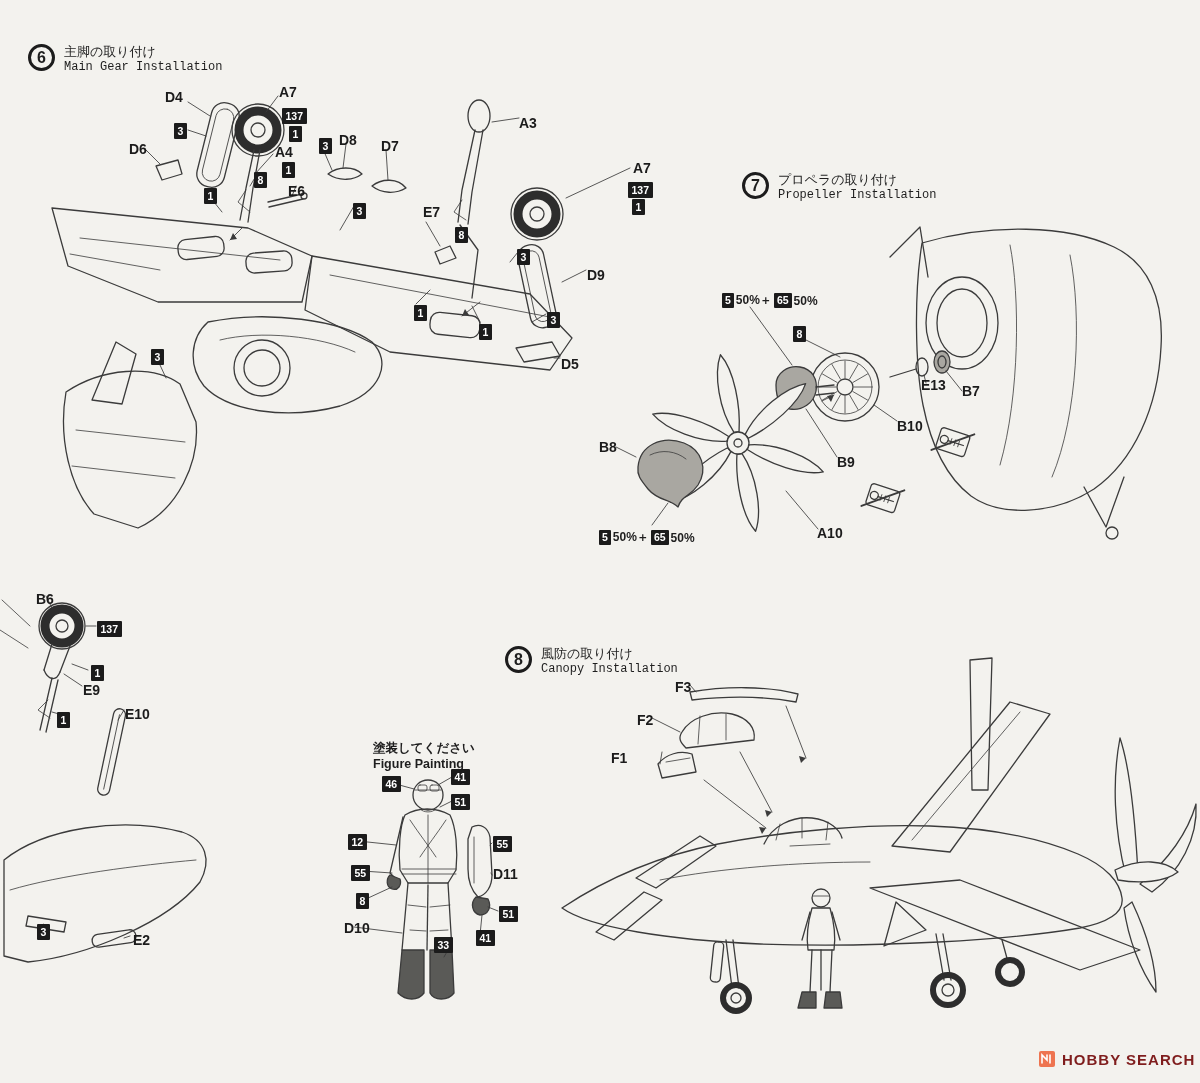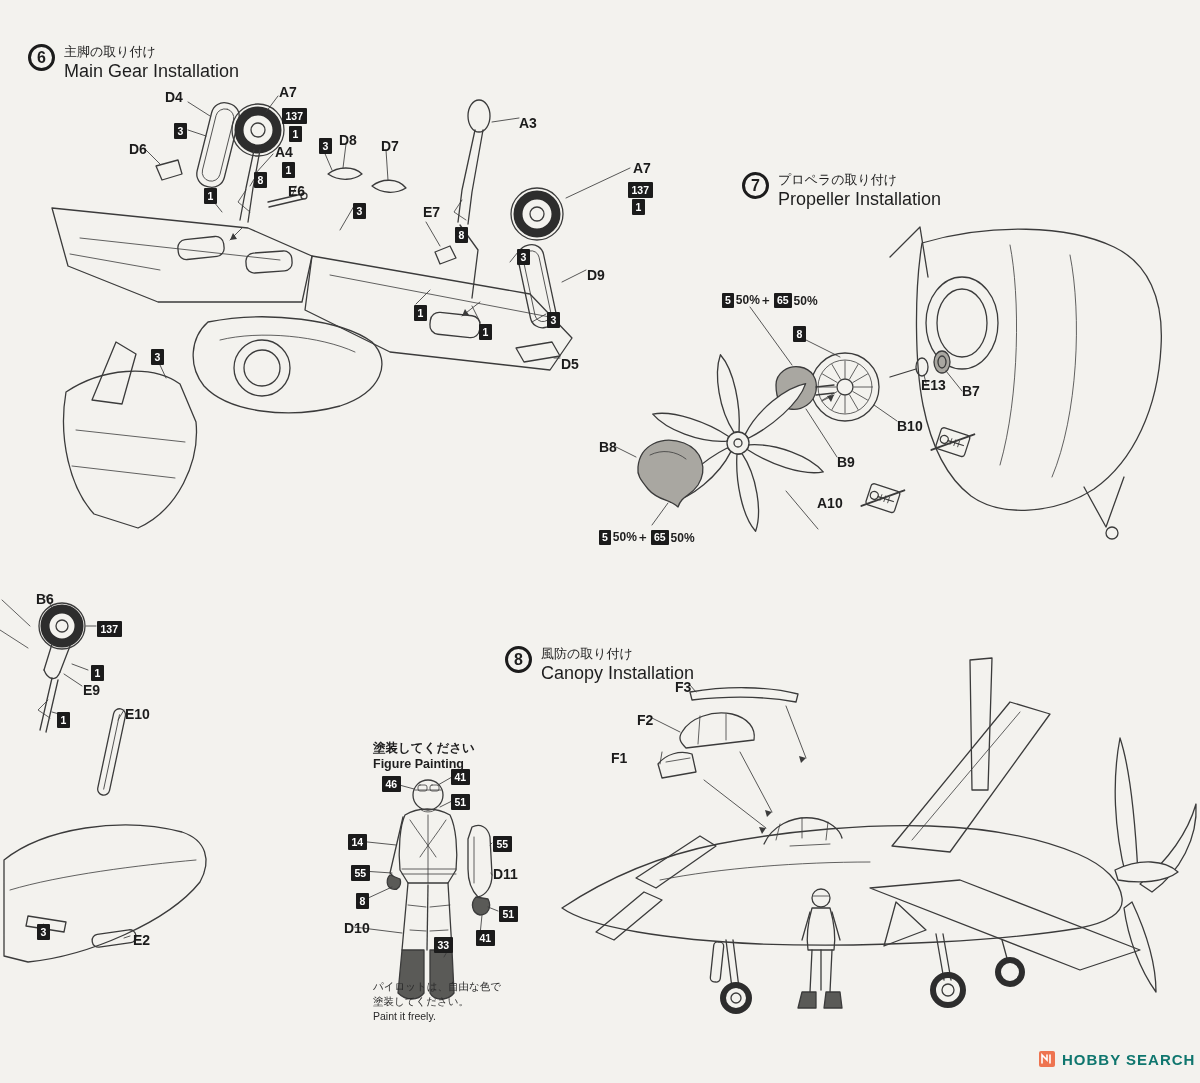--- a/index.html
+++ b/index.html
@@ -9,21 +9,21 @@
     font-family:"Liberation Sans", sans-serif;color:#1e1e1e;
   }
   
   .step-head{position:absolute;display:flex;align-items:flex-start;gap:9px;}
   .badge{
     width:27px;height:27px;border:3px solid #1c1c1c;border-radius:50%;
     display:flex;align-items:center;justify-content:center;
     font-size:16px;font-weight:bold;background:#f3f2ee;box-sizing:border-box;
   }
   .t-ja{font-size:13px;font-weight:normal;line-height:1.25;}
-  .t-en{font-size:18px;line-height:1.25;}
+  .t-en{font-size:12px;line-height:1.25;font-family:Liberation Mono, monospace;}
   
   .part{position:absolute;font-weight:bold;font-size:14px;white-space:nowrap;color:#1b1b1b;}
   .pb{
     position:absolute;background:#1b1b1b;color:#fff;font-weight:bold;
     font-size:10.5px;line-height:1;padding:2.5px 3.5px;white-space:nowrap;border-radius:1px;
   }
   .mix{position:absolute;display:flex;align-items:center;gap:2px;font-weight:bold;font-size:12px;white-space:nowrap;}
   .mix .pbx{background:#1b1b1b;color:#fff;font-size:10.5px;line-height:1;padding:2px 3px;border-radius:1px;}
   
   .fp-title{position:absolute;font-size:12.5px;font-weight:bold;line-height:1.3;}
@@ -37,21 +37,21 @@
   .ln .leader{stroke-width:0.85;}
   .ln .tire{stroke:#2d2d2d;stroke-width:9;}
   .ln .tire2{stroke:#2d2d2d;stroke-width:6;}
   .ln .fill-mid{fill:#a9a7a1;}
   .ln .fill-dk{fill:#5a5a57;}
   .ln .fill-paper{fill:#f3f2ee;}
   .ln .arrowhead{fill:#3b3b3b;stroke:none;}
   .ln .slash{stroke-width:2;}
   
   .watermark{position:absolute;display:flex;align-items:center;gap:6px;}
-  .wm-text{font-size:15px;font-weight:bold;letter-spacing:1px;color:#0f766e;}
+  .wm-text{font-size:15px;font-weight:bold;letter-spacing:1px;color:#7f1d1d;}
 </style>
 </head>
 <body>
 
 <div class="sheet">
 
   <div class="step-head" style="left:28px;top:44px">
     <div class="badge">6</div>
     <div>
       <div class="t-ja">主脚の取り付け</div>
@@ -358,21 +358,21 @@
       </g>
     </g>
   </svg>
 
   <span class="pb" style="left:793px;top:326px">8</span>
   <span class="part" style="left:921px;top:377px">E13</span>
   <span class="part" style="left:962px;top:383px">B7</span>
   <span class="part" style="left:897px;top:418px">B10</span>
   <span class="part" style="left:837px;top:454px">B9</span>
   <span class="part" style="left:599px;top:439px">B8</span>
-  <span class="part" style="left:817px;top:495px">A10</span>
+  <span class="part" style="left:817px;top:525px">A10</span>
   <span class="mix" style="left:722px;top:292px">
     <span class="pbx">5</span>
     <span>50%＋</span>
     <span class="pbx">65</span>
     <span>50%</span>
   </span>
   <span class="mix" style="left:599px;top:529px">
     <span class="pbx">5</span>
     <span>50%＋</span>
     <span class="pbx">65</span>
@@ -523,35 +523,30 @@
         <path class="leader" d="M14,162 L62,168"></path>
         <path class="leader" d="M140,170 L142,150"></path>
         <path class="leader" d="M112,178 L104,192"></path>
       </g>
     </g>
   </svg>
 
   <span class="pb" style="left:382px;top:776px">46</span>
   <span class="pb" style="left:451px;top:769px">41</span>
   <span class="pb" style="left:451px;top:794px">51</span>
-  <span class="pb" style="left:348px;top:834px">14</span>
+  <span class="pb" style="left:348px;top:834px">12</span>
   <span class="pb" style="left:493px;top:836px">55</span>
   <span class="pb" style="left:351px;top:865px">55</span>
   <span class="part" style="left:493px;top:866px">D11</span>
   <span class="pb" style="left:356px;top:893px">8</span>
   <span class="pb" style="left:499px;top:906px">51</span>
   <span class="part" style="left:344px;top:920px">D10</span>
   <span class="pb" style="left:476px;top:930px">41</span>
   <span class="pb" style="left:434px;top:937px">33</span>
 
-  <div class="fp-note" style="left:373px;top:979px">
-    <div>パイロットは、自由な色で</div>
-    <div>塗装してください。</div>
-    <div>Paint it freely.</div>
-  </div>
 
   <div class="watermark" style="left:1038px;top:1050px">
     <svg width="18" height="18" viewBox="0 0 18 18" style="position:static">
       <rect x="1" y="1" width="16" height="16" rx="2" fill="#ee7450"></rect>
       <path d="M4,13 L4,5 L9,10 L9,5 M12,5 L12,13" stroke="#ffffff" stroke-width="1.6" fill="none" stroke-linecap="round"></path>
     </svg>
     <span class="wm-text">HOBBY SEARCH</span>
   </div>
 
 </div>

